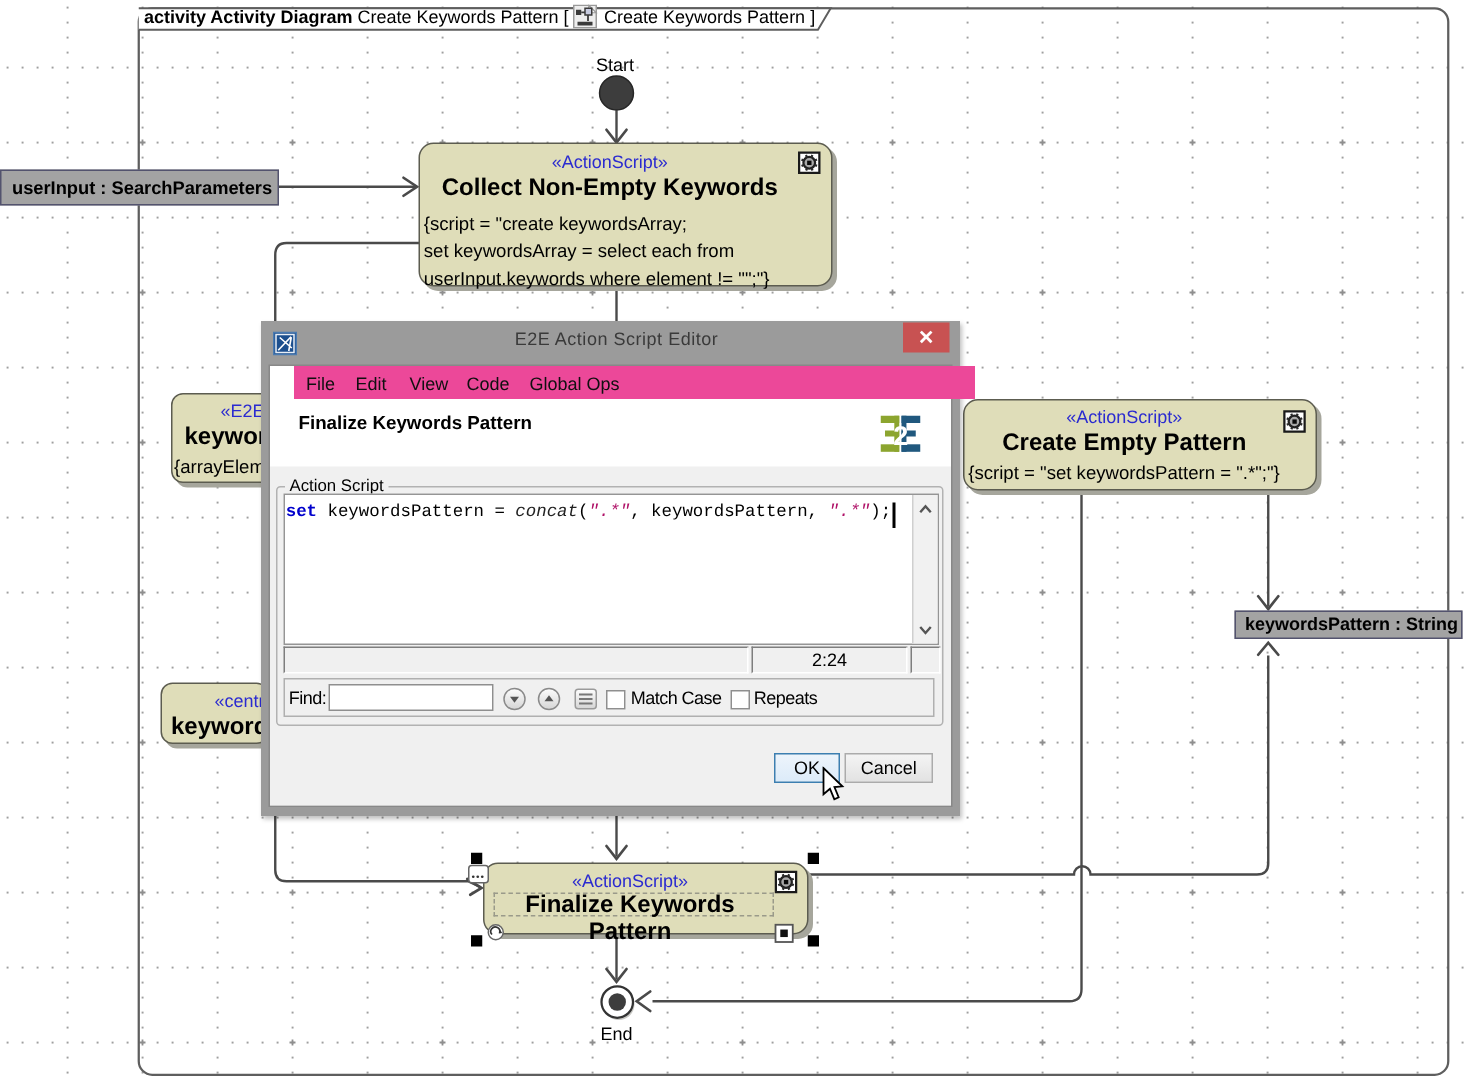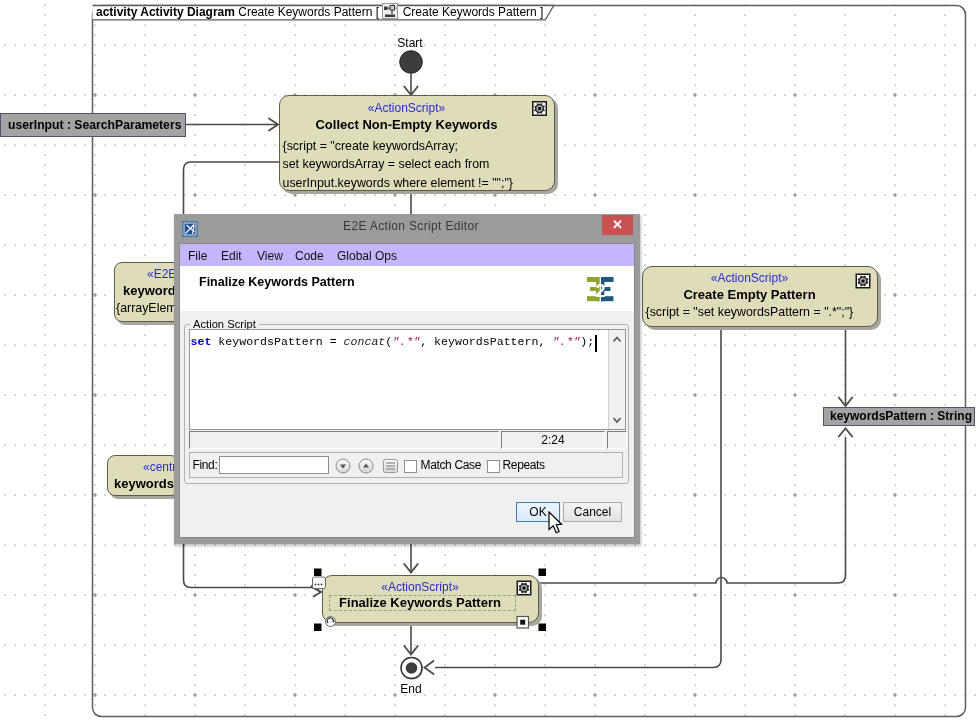--- a/index.html
+++ b/index.html
@@ -1,36 +1,36 @@
 <!DOCTYPE html>
 <html><head><meta charset="utf-8"><style>
 * { margin:0; padding:0; box-sizing:border-box; }
 body { width:976px; height:722px; position:relative; background:#ffffff;
        font-family:"Liberation Sans", sans-serif; overflow:hidden; }
 .abs { position:absolute;text-align:right; }
 .action { position:absolute; background:#dfddb9; border:1px solid #5c5c50;
           border-radius:10px; box-shadow:3px 3px 0 #a6a69c; z-index:2; }
 .stype { color:#2b2bd0; text-align:center; font-size:12px; }
 .ctr > .stype, .ctr > .aname { margin-right:21px; }
-.aname { color:#000; text-align:center; font-size:13px; font-weight:bold; }
+.aname { color:#000; text-align:center; font-size:16px; font-weight:bold; }
 .abody { color:#000; font-size:12.4px; padding-left:2.5px; }
 .objlabel { position:absolute; background:#a3a3a3; border:1px solid #53536e; white-space:nowrap;
             font-weight:bold; font-size:12.5px; color:#000; z-index:2; }
 #svgbg { position:absolute; left:0; top:0; z-index:0; }
 #svgfg { position:absolute; left:0; top:0; z-index:3; }
 #dialog { position:absolute; left:174px; top:214px; width:466px; height:330px;
           background:#9b9b9b; z-index:10; box-shadow:1px 2px 3px rgba(0,0,0,0.25); }
 #dlginner { position:absolute; left:6px; top:30px; width:454px; height:293px;
             background:#fff; outline:1px solid #888888; }
 #dtitle { position:absolute; left:4px; top:5px; width:100%; text-align:center;
           font-size:12px; letter-spacing:0.35px; color:#3a3a3a; }
 #dclose { position:absolute; right:7px; top:1px; width:31px; height:20px;
           background:#c85252; color:#fff; text-align:center; font-size:13px;
           line-height:19px; font-weight:bold; }
-#menubar { position:absolute; left:0; top:0; width:100%; height:22px; background:#c4b5fd; }
+#menubar { position:absolute; left:16px; top:0; width:100%; height:22px; background:#ec4899; }
 .mitem { position:absolute; top:5px; font-size:12px; color:#101010; }
 #graypanel { position:absolute; left:0; top:67px; width:454px; height:226px; background:#f0f0f0; }
 #groupbox { position:absolute; left:4px; top:13px; width:445px; height:160px;
             border:1px solid #b2b2b2; border-radius:3px; }
 #grouplabel { position:absolute; left:5px; top:-7px; background:#f0f0f0; padding:0 3px;
               font-size:11.2px; color:#000; }
 #codearea { position:absolute; left:4px; top:4px; width:437px; height:101px;
             background:#fff; border:1px solid #959595; }
 #codeline { position:absolute; left:0.5px; top:5px; font-family:"Liberation Mono",monospace;
             font-size:11.6px; white-space:pre; color:#000; }

